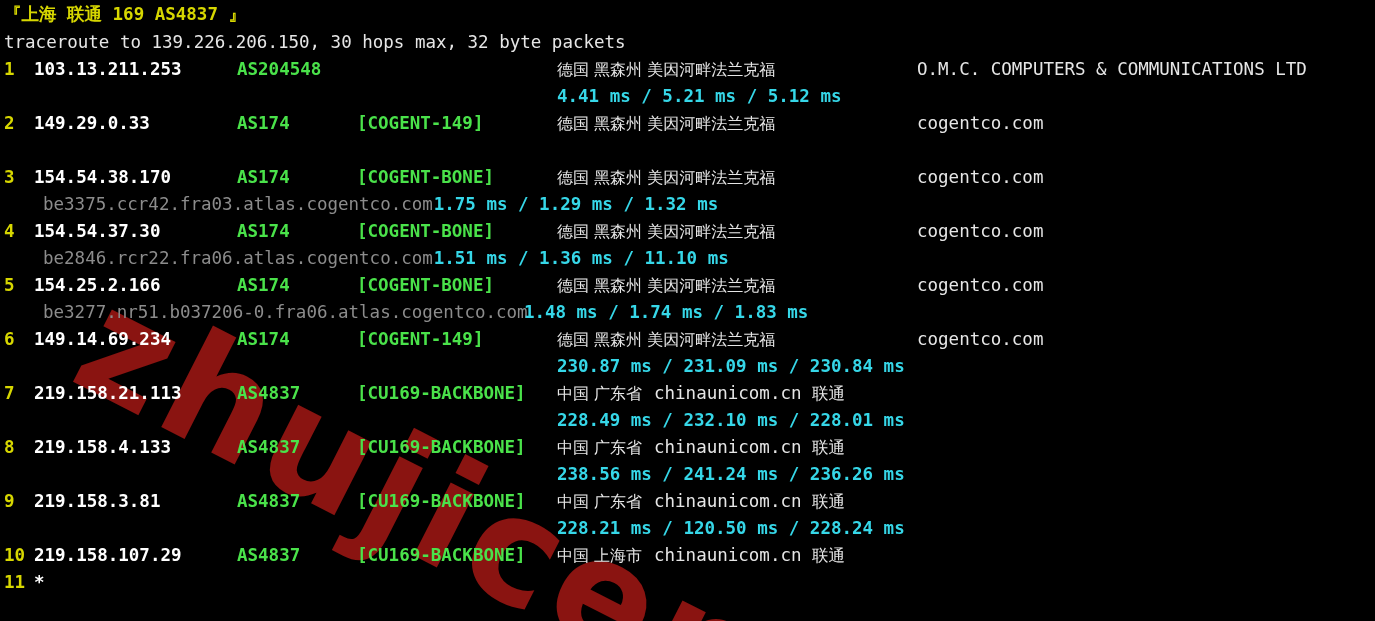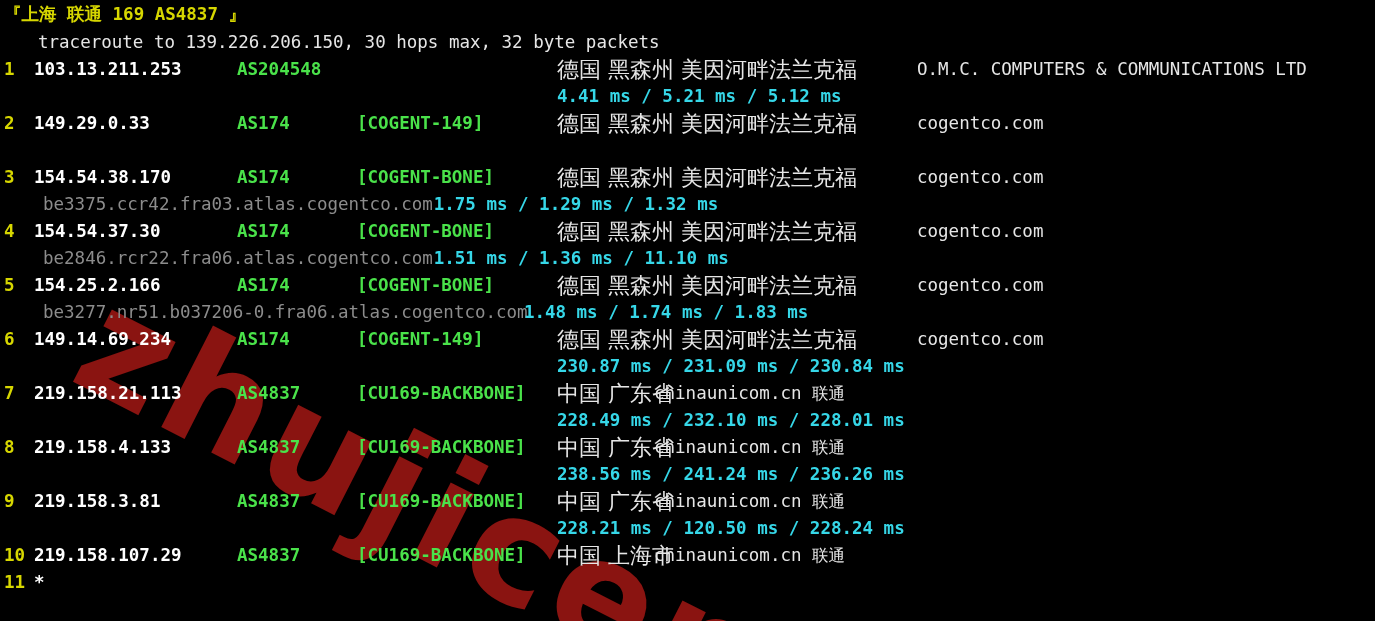--- a/index.html
+++ b/index.html
@@ -71,40 +71,39 @@
     padding-left: 4px;
     padding-top: 0;
     font-size: 17.5px;
   }
 
   .header-line {
     color: #e6e6e6;
     padding-left: 4px;
     height: 28px;
     line-height: 28px;
-    margin-left: 34px;
   }
 
   
   .hop-row {
     position: relative;
     height: 27px;
     line-height: 27px;
     padding-left: 4px;
   }
   .hop-row .c {
     position: absolute;
     top: 0;
     white-space: pre;
   }
   .hopnum   { left: 4px;   color: #d7d700; font-weight: bold; }
   .hopip    { left: 34px;  color: #ffffff; font-weight: bold; }
   .hopasn   { left: 237px; color: #4ae24a; font-weight: bold; }
   .hoptag   { left: 357px; color: #4ae24a; font-weight: bold; }
-  .hoploc   { left: 557px; color: #e6e6e6; font-family: "DejaVu Sans", "Liberation Sans", sans-serif; font-size: 22px; }
+  .hoploc   { left: 557px; color: #e6e6e6; font-family: "DejaVu Sans", "Liberation Sans", sans-serif; font-size: 16px; }
   .hoporg   { left: 917px; color: #e6e6e6; }
   .hoporg.cn { left: 654px; }
   .hopisp   { color: #e6e6e6; font-family: "DejaVu Sans", "Liberation Sans", sans-serif; font-size: 16.5px; }
 
   
   .hop-sub {
     position: relative;
     height: 27px;
     line-height: 27px;
   }

